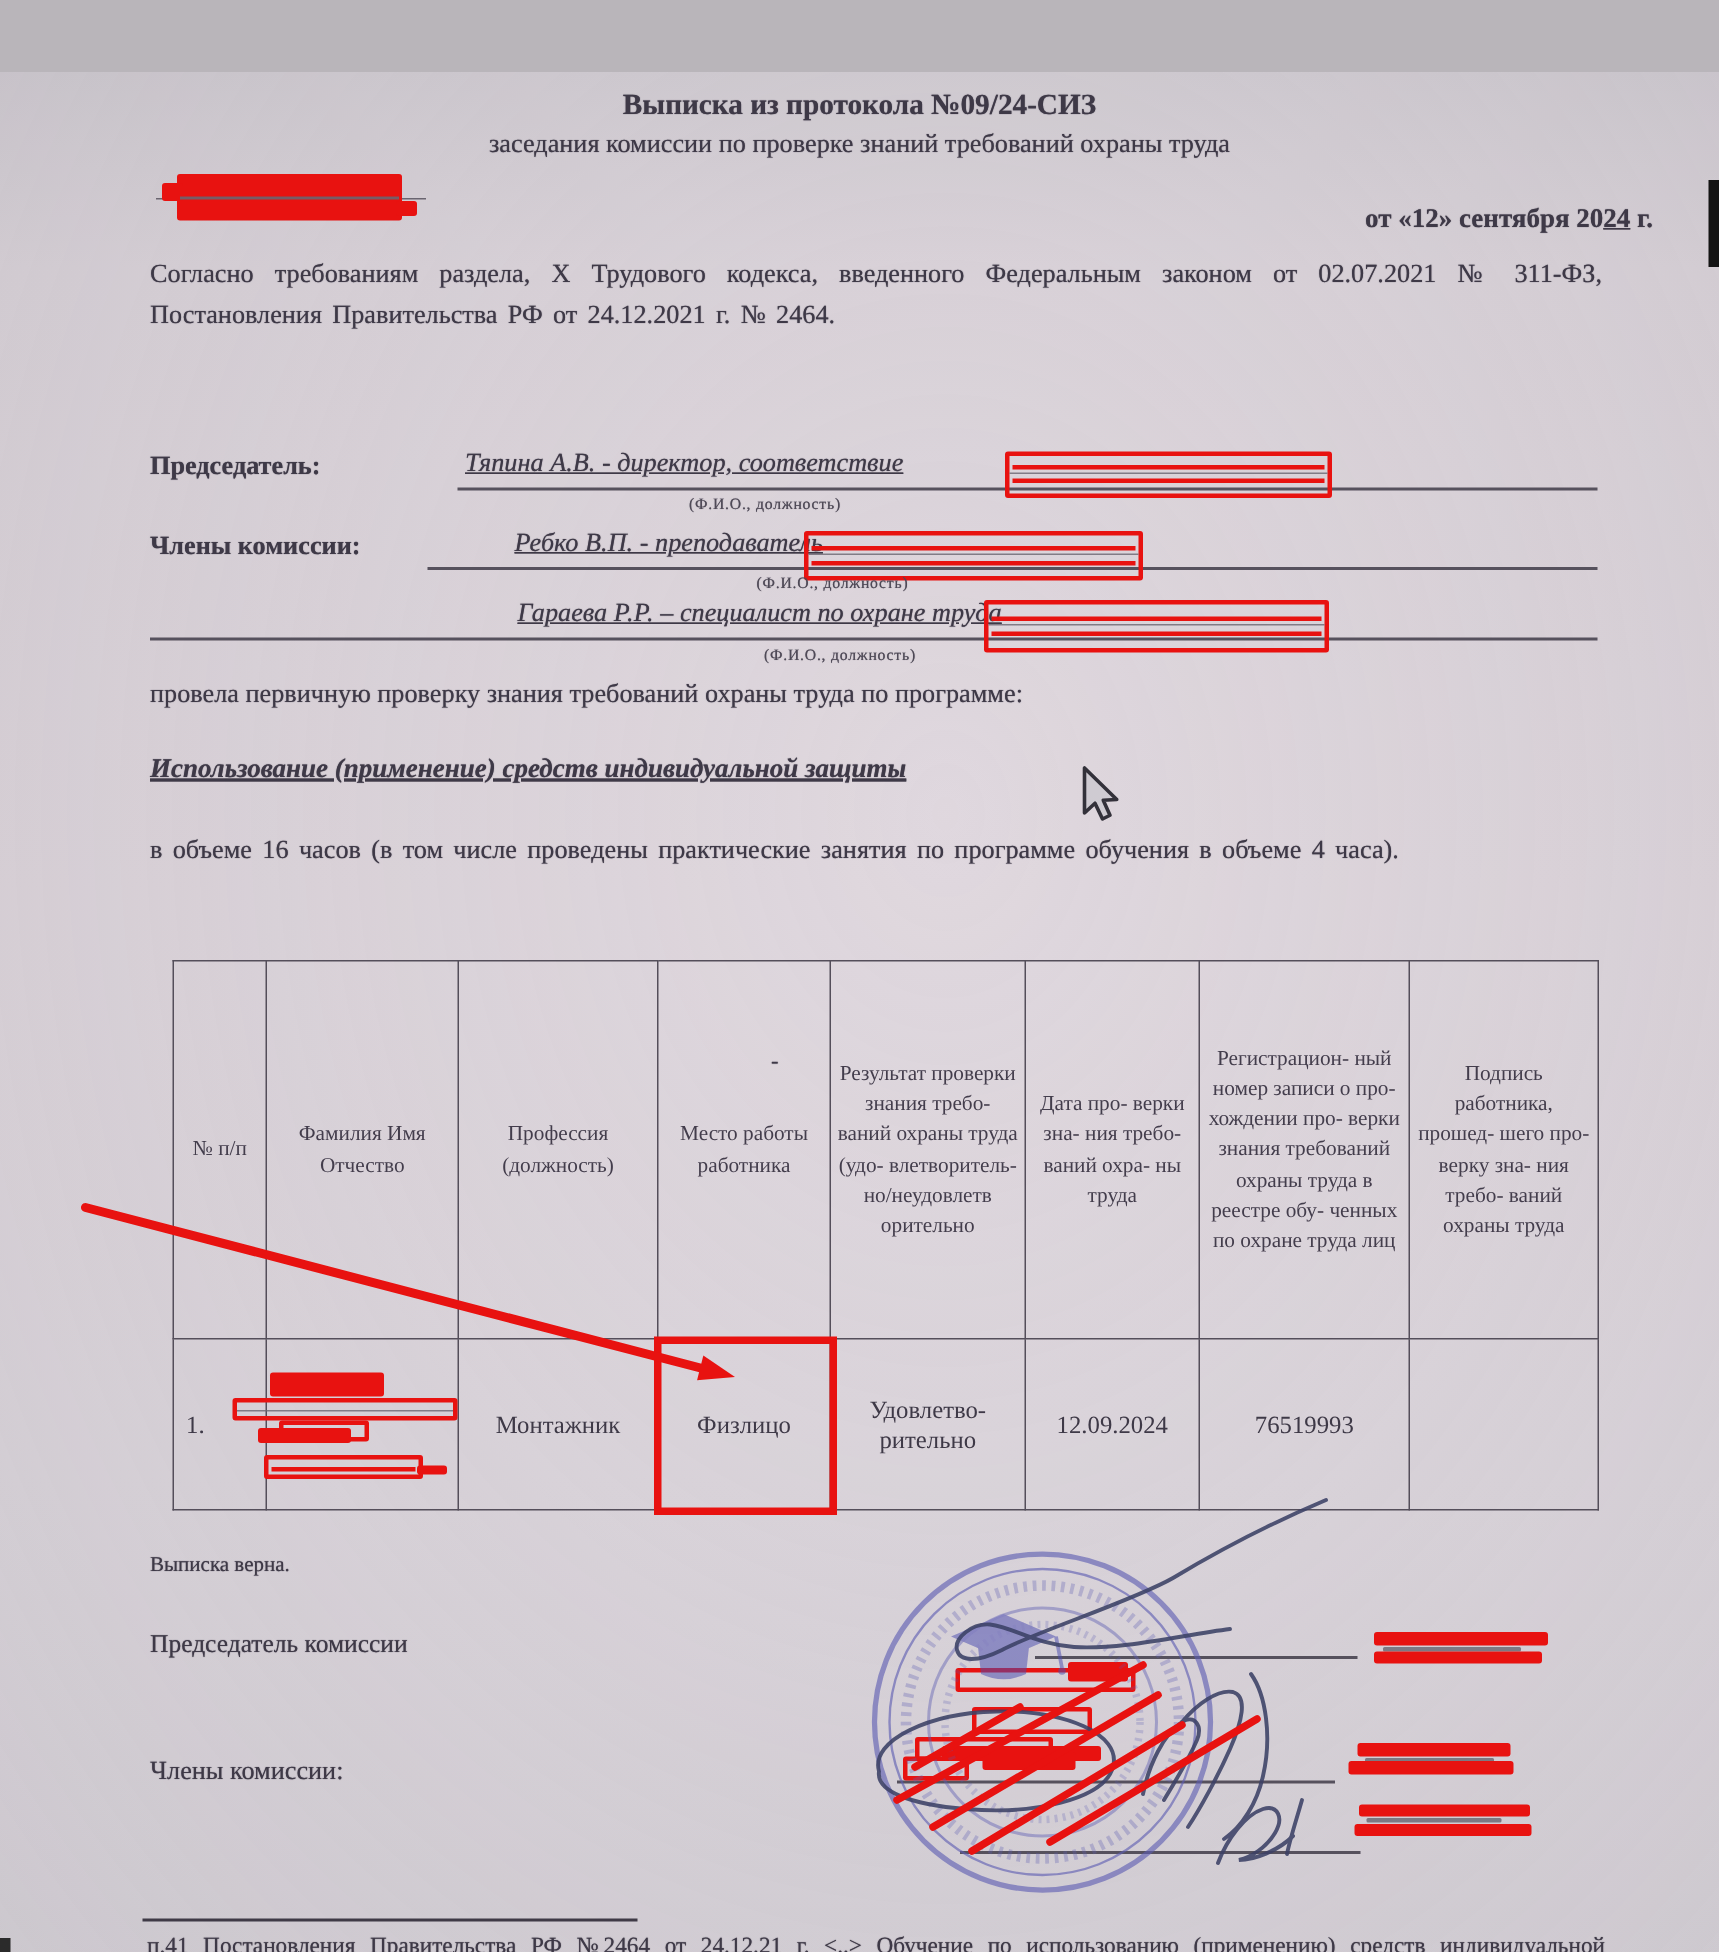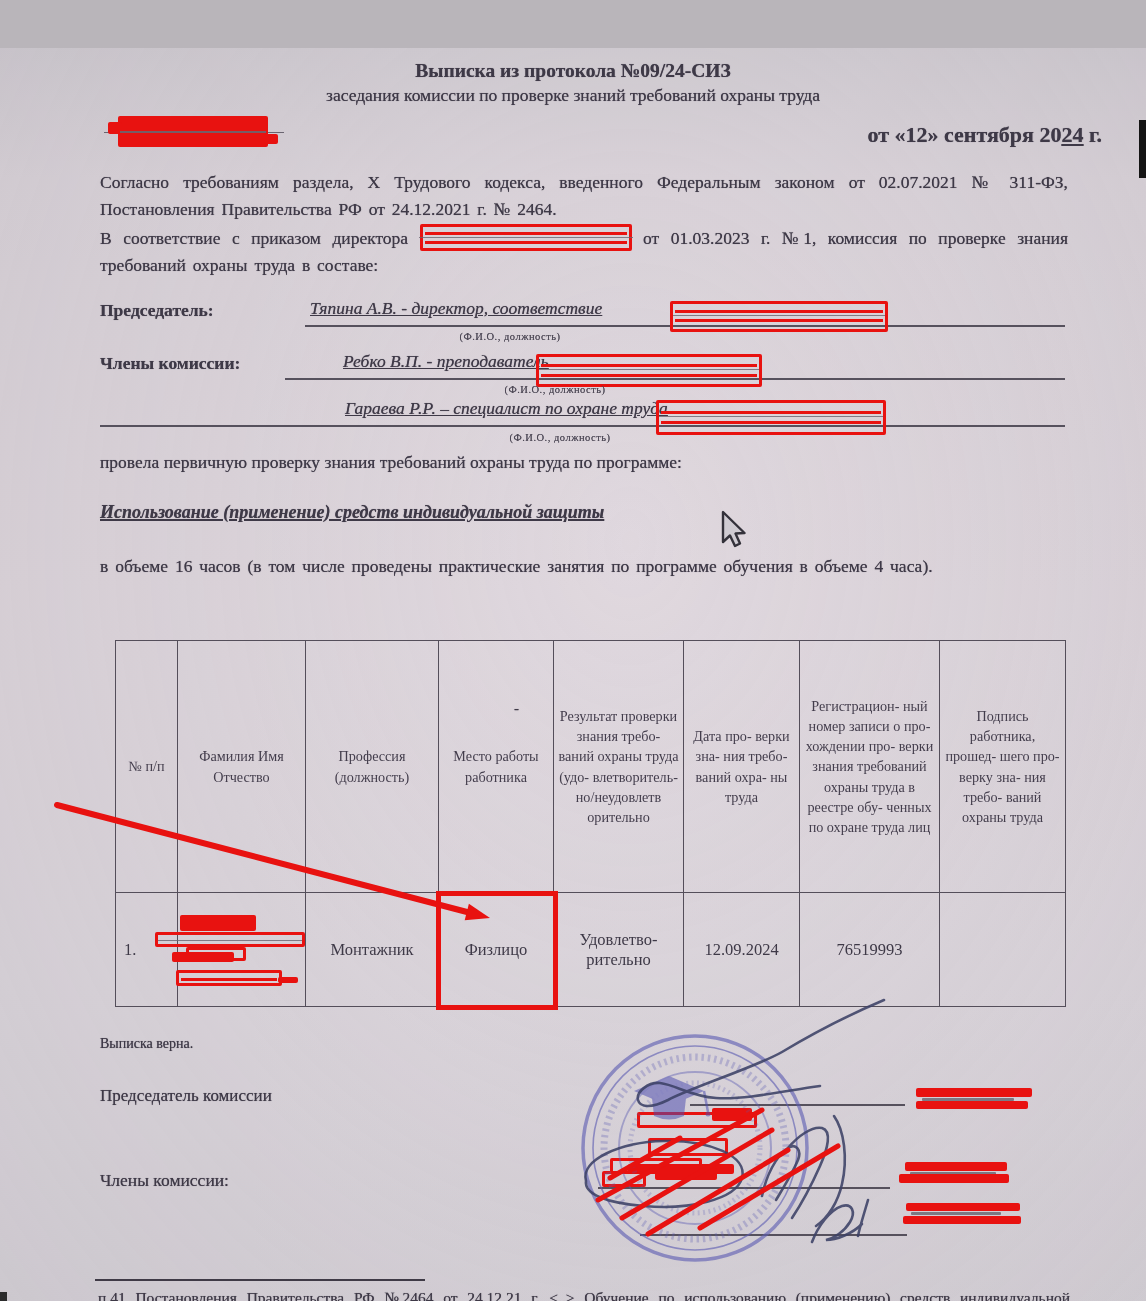--- a/index.html
+++ b/index.html
@@ -47,28 +47,23 @@
 
     <div class="t b center" style="top:12px;font-size:19.5px;">Выписка из протокола №09/24-СИЗ</div>
     <div class="t center" style="top:37px;font-size:17.5px;">заседания комиссии по проверке знаний требований охраны труда</div>
 
     <div style="position:absolute;left:104px;top:84px;width:180px;height:1px;background:#6a6570;"></div>
     <div class="rbar" style="left:118px;top:68px;width:150px;height:31px;"></div>
     <div class="rbar" style="left:108px;top:74px;width:14px;height:12px;"></div>
     <div class="rbar" style="left:264px;top:86px;width:14px;height:10px;"></div>
     <div style="position:absolute;left:120px;top:83px;width:146px;height:2px;background:#6a6570;opacity:.9;"></div>
 
-    <div class="t b" style="top:74px;right:44px;font-size:22px;"><span>от «12» сентября 20</span><span class="u">24</span><span> г.</span></div>
+    <div class="t b" style="top:87px;right:44px;font-size:18px;"><span>от «12» сентября 20</span><span class="u">24</span><span> г.</span></div>
 
     <div class="t para" style="left:100px;top:121px;">Согласно требованиям раздела, X Трудового кодекса, введенного Федеральным законом от 02.07.2021 № 311-ФЗ, Постановления Правительства РФ от 24.12.2021 г. № 2464.</div>
-    <div class="t para" style="left:100px;top:176px;">
-      <span>В соответствие с приказом директора</span>
-      <span class="rbox-inline" style="width:212px;height:27px;"><i class="rl" style="top:5px;"></i><i class="rl" style="top:14px;"></i><i class="gl" style="top:10px;"></i></span>
-      <span>от 01.03.2023 г. №1, комиссия по проверке знания требований охраны труда в составе:</span>
-    </div>
 
     <div class="t b" style="left:100px;top:252px;font-size:17.5px;">Председатель:</div>
     <div class="sigline" style="left:305px;top:248px;width:760px;height:31px;">
       <span class="t i" style="left:5px;top:2px;font-size:17.5px;text-decoration:underline;">Тяпина А.В. - директор, соответствие</span>
     </div>
     <div class="rbox" style="left:670px;top:253px;width:218px;height:31px;">
         <i class="rl" style="top:6px;"></i>
         <i class="rl" style="top:15px;"></i>
         <i class="gl" style="top:11px;"></i>
       </div>

